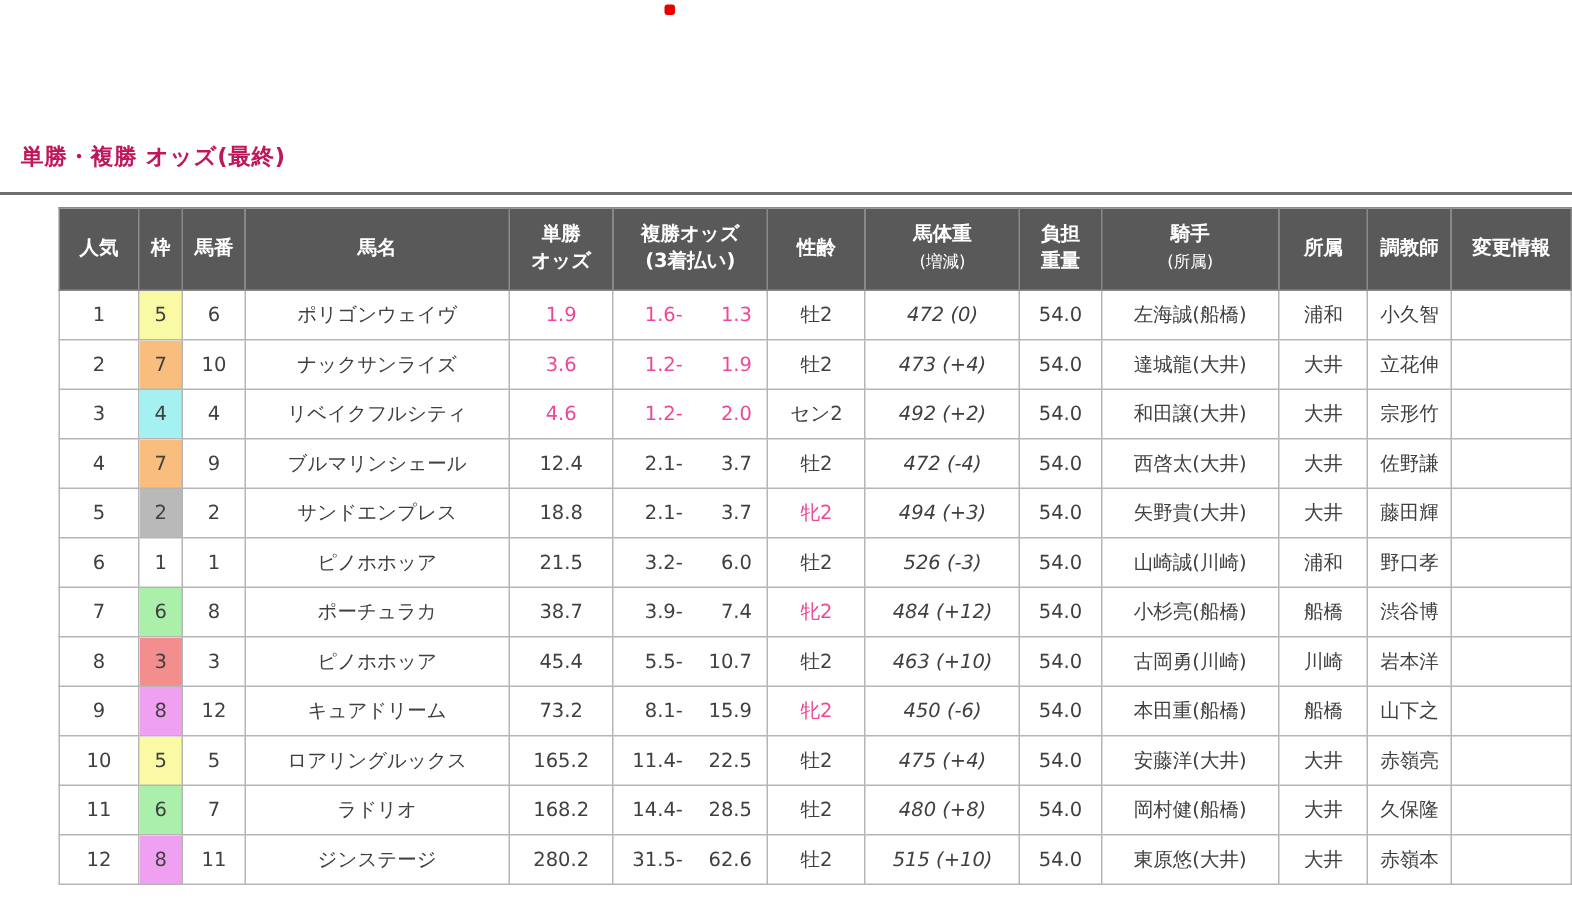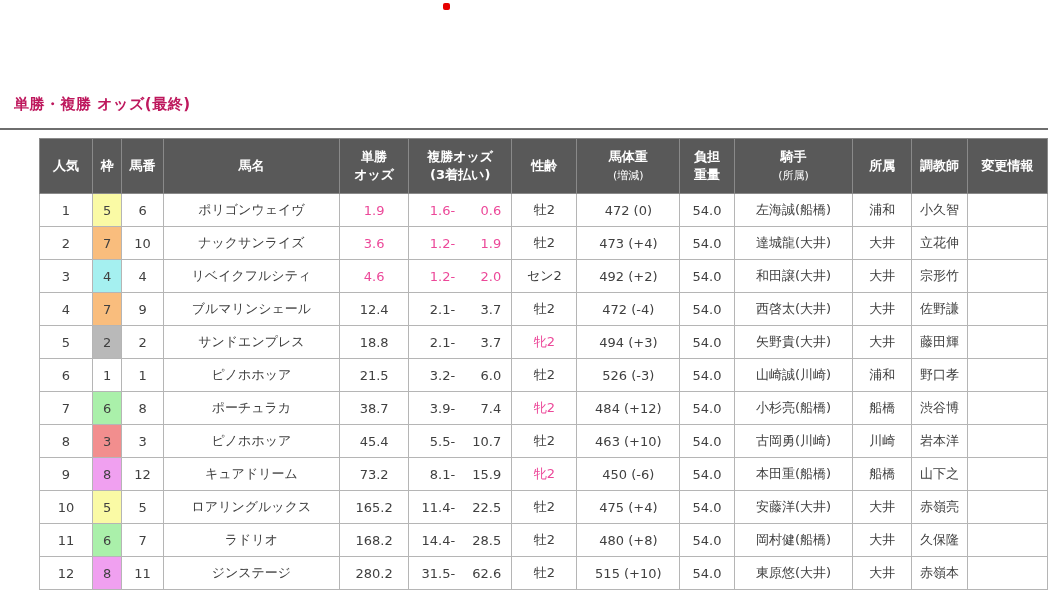--- a/index.html
+++ b/index.html
@@ -34,21 +34,21 @@
   table.odds td{
     border:1px solid #b5b5b5;height:32px;padding:0;
     vertical-align:middle;text-align:center;background:#ffffff;
     white-space:nowrap;overflow:hidden;
   }
   td.c-ninki{background:#f0f0f0;}
   td.c-bamei{text-align:left;padding-left:10px;}
   td.c-tansho{text-align:right;padding-right:13px;}
   td.c-fukusho .pair{display:flex;padding-right:10px;}
   td.c-fukusho .pair span{flex:1;text-align:right;}
-  td.c-bataiju{text-align:left;padding-left:12px;}
+  td.c-bataiju{text-align:left;padding-left:12px;font-style:italic;}
   .red{color:#ec4899;}
 </style>
 </head>
 <body>
 
 <div class="red-dot" style="background: rgb(230, 0, 0);"></div>
 <h1 class="page-title">単勝・複勝 オッズ(最終)</h1>
 <div class="title-rule"></div>
 
 <table class="odds">
@@ -87,21 +87,21 @@
   <tbody id="body-rows">
       <tr>
         <td class="c-ninki">1</td>
         <td class="c-waku" style="background: rgb(250, 250, 165);">5</td>
         <td class="c-umaban">6</td>
         <td class="c-bamei">ポリゴンウェイヴ</td>
         <td class="c-tansho red">1.9</td>
         <td class="c-fukusho">
           <div class="pair red">
             <span>1.6-</span>
-            <span>0.6</span>
+            <span>1.3</span>
           </div>
         </td>
         <td class="c-seirei">牡2</td>
         <td class="c-bataiju">472 (0)</td>
         <td class="c-futan">54.0</td>
         <td class="c-kishu">左海誠(船橋)</td>
         <td class="c-shozoku">浦和</td>
         <td class="c-chokyoshi">小久智</td>
         <td class="c-henko"></td>
       </tr>

